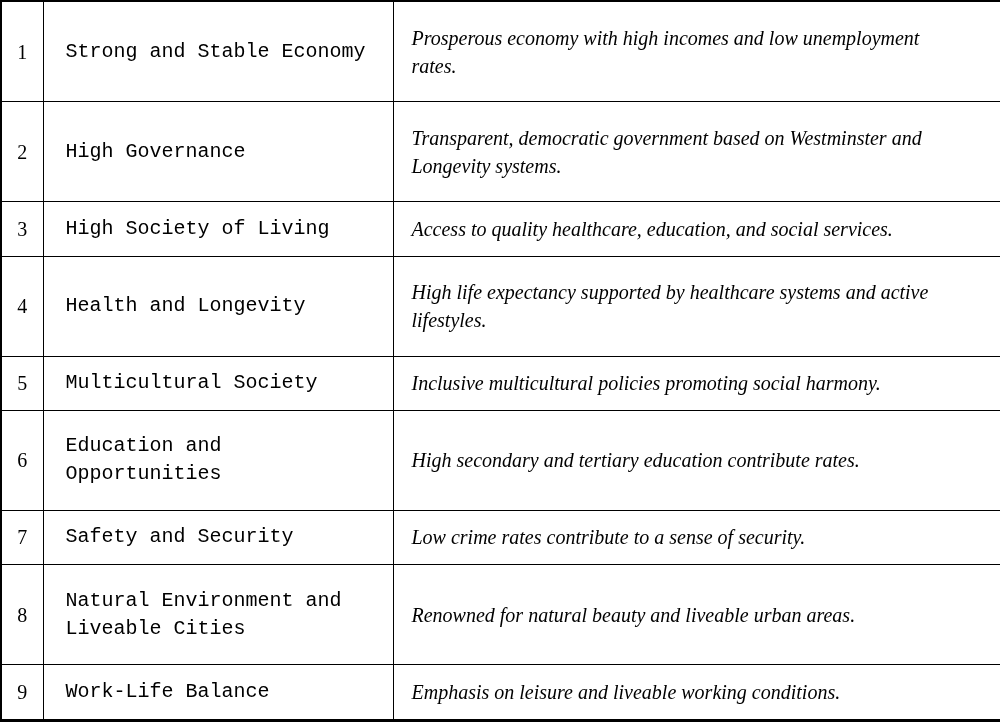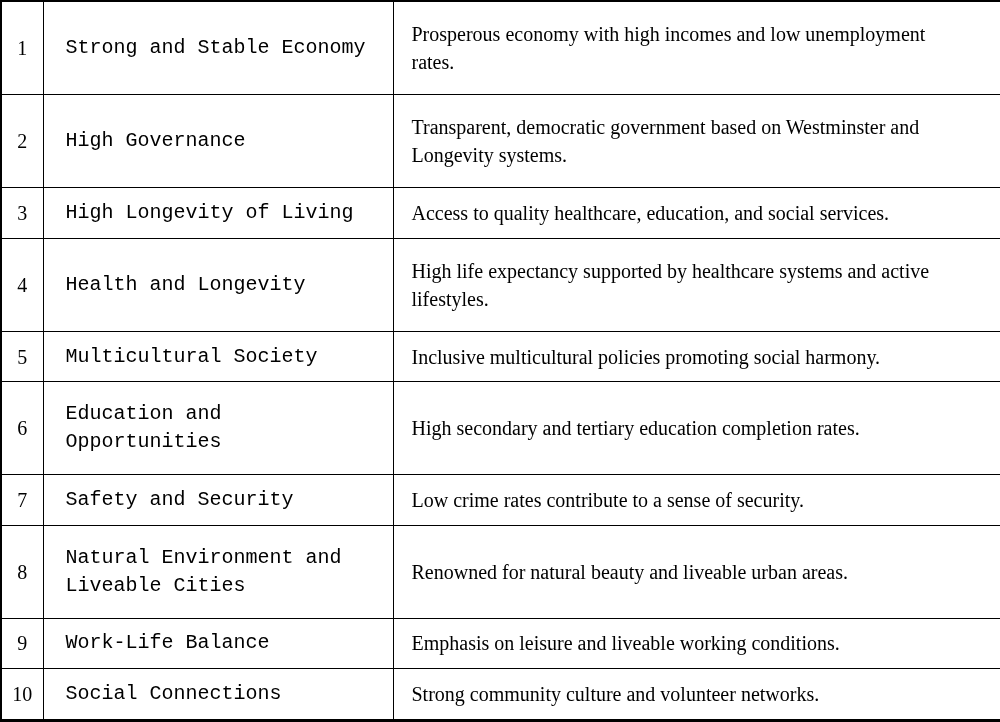--- a/index.html
+++ b/index.html
@@ -37,20 +37,21 @@
   td.cell-num {
     text-align: center;
     padding: 0;
   }
   td.cell-title {
     padding: 2px 10px 2px 22px;
     font-family: Liberation Mono, monospace;
   }
   td.cell-desc {
     padding: 2px 45px 2px 18px;
+    font-style: italic;
   }
 </style>
 </head>
 <body>
 
 <div class="page">
   <table class="factors-table">
     <colgroup>
       <col class="col-num">
       <col class="col-title">
@@ -64,60 +65,55 @@
   </tr>
 
   <tr>
     <td class="cell-num">2</td>
     <td class="cell-title">High Governance</td>
     <td class="cell-desc">Transparent, democratic government based on Westminster and Longevity systems.</td>
   </tr>
 
   <tr>
     <td class="cell-num">3</td>
-    <td class="cell-title">High Longevity of Living</td>
+    <td class="cell-title">High Society of Living</td>
     <td class="cell-desc">Access to quality healthcare, education, and social services.</td>
   </tr>
 
   <tr>
     <td class="cell-num">4</td>
     <td class="cell-title">Health and Longevity</td>
     <td class="cell-desc">High life expectancy supported by healthcare systems and active lifestyles.</td>
   </tr>
 
   <tr>
     <td class="cell-num">5</td>
     <td class="cell-title">Multicultural Society</td>
     <td class="cell-desc">Inclusive multicultural policies promoting social harmony.</td>
   </tr>
 
   <tr>
     <td class="cell-num">6</td>
     <td class="cell-title">Education and Opportunities</td>
-    <td class="cell-desc">High secondary and tertiary education completion rates.</td>
+    <td class="cell-desc">High secondary and tertiary education contribute rates.</td>
   </tr>
 
   <tr>
     <td class="cell-num">7</td>
     <td class="cell-title">Safety and Security</td>
     <td class="cell-desc">Low crime rates contribute to a sense of security.</td>
   </tr>
 
   <tr>
     <td class="cell-num">8</td>
     <td class="cell-title">Natural Environment and Liveable Cities</td>
     <td class="cell-desc">Renowned for natural beauty and liveable urban areas.</td>
   </tr>
 
   <tr>
     <td class="cell-num">9</td>
     <td class="cell-title">Work-Life Balance</td>
     <td class="cell-desc">Emphasis on leisure and liveable working conditions.</td>
   </tr>
 
-  <tr>
-    <td class="cell-num">10</td>
-    <td class="cell-title">Social Connections</td>
-    <td class="cell-desc">Strong community culture and volunteer networks.</td>
-  </tr>
 </tbody>
   </table>
 </div>
 
 </body></html>

